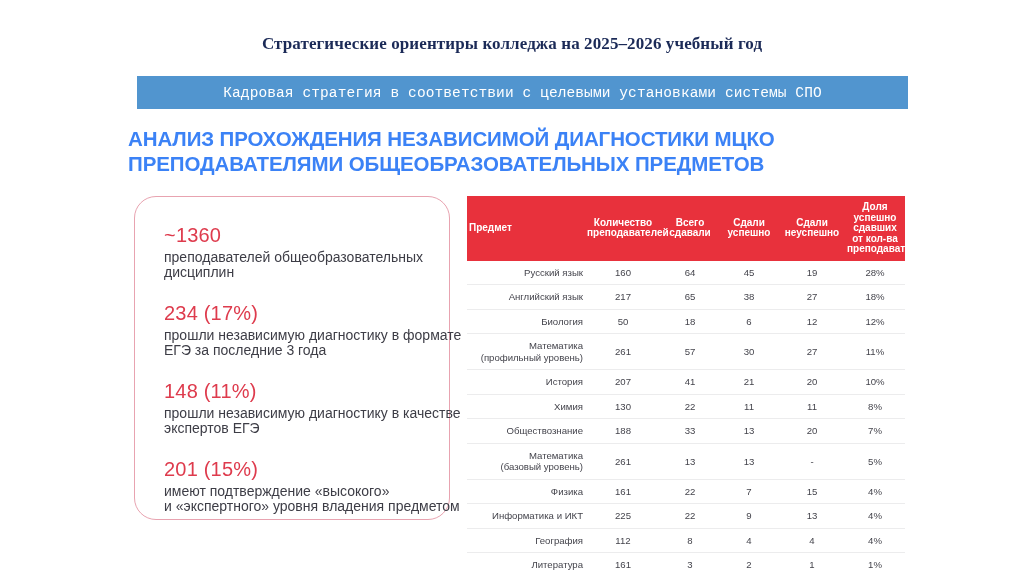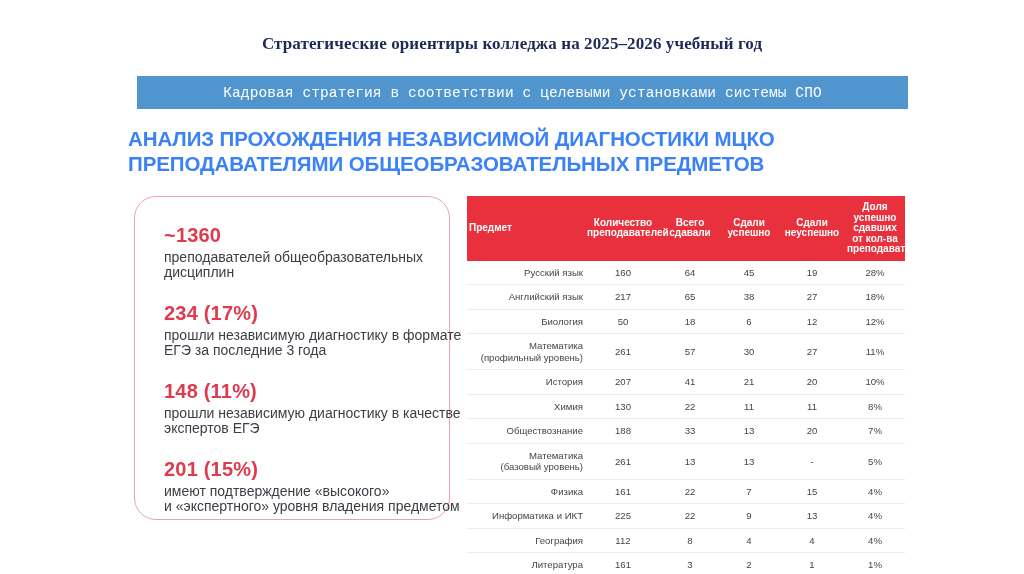--- a/index.html
+++ b/index.html
@@ -81,21 +81,21 @@
     padding: 26px 28px 0 29px;
   }
   .stat-block {
     margin-bottom: 22px;
   }
   .stat-block:last-child {
     margin-bottom: 4px;
   }
   .stat-value {
     color: #de3b4d;
-    font-weight: bold;
+    font-weight: normal;
     font-size: 20px;
     line-height: 24px;
     letter-spacing: 0.2px;
     margin-bottom: 3px;
   }
   .stat-desc {
     color: #3d3d46;
     font-size: 14px;
     line-height: 14.5px;
   }

